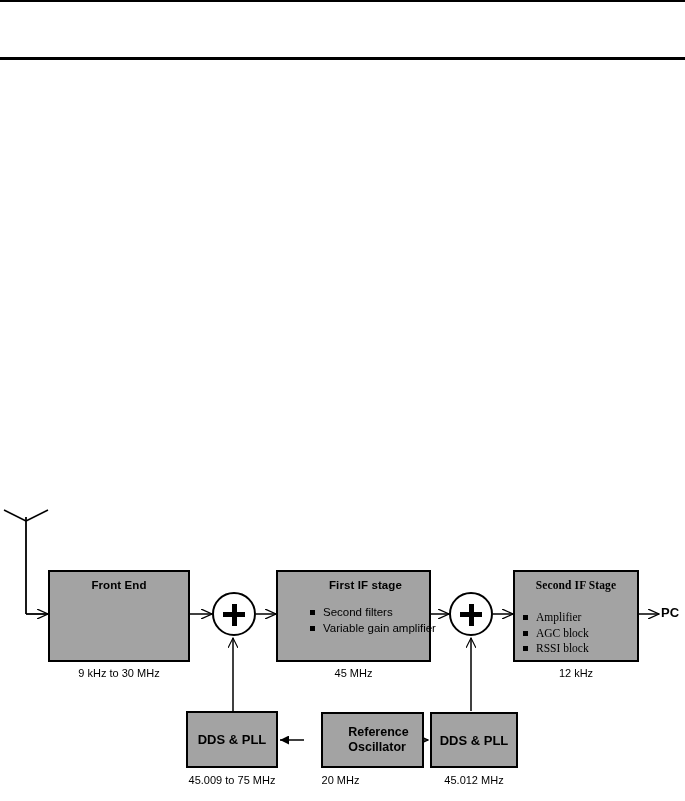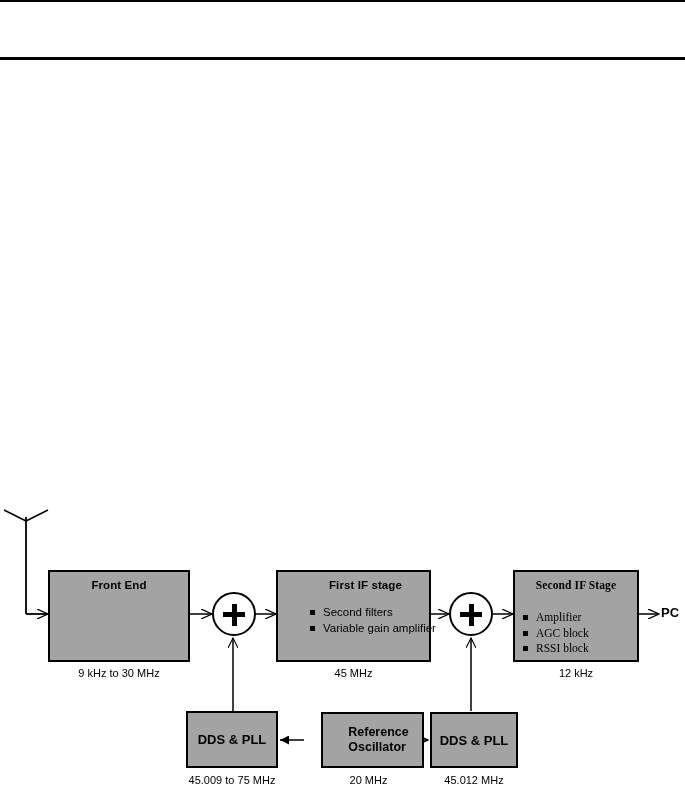--- a/index.html
+++ b/index.html
@@ -238,21 +238,21 @@
   <div class="caption" style="left:176px; top:774px; width:112px;">45.009 to 75 MHz</div>
 
   <div class="block" style="left:304px; top:712px; width:103px; height:56px;margin-left:17px;">
     <div class="centerflex">
       <div class="block-center-label two-line">
         <div>Reference</div>
         <div>Oscillator</div>
       </div>
     </div>
   </div>
-  <div class="caption" style="left:317px; top:774px; width:103px;">20 MHz</div>
+  <div class="caption" style="left:289px; top:774px; width:103px;">20 MHz</div>
 
   <div class="block" style="left:430px; top:712px; width:88px; height:56px;">
     <div class="centerflex">
       <div class="block-center-label">DDS &amp; PLL</div>
     </div>
   </div>
   <div class="caption" style="left:424px; top:774px; width:100px;">45.012 MHz</div>
 
 </div>
 

